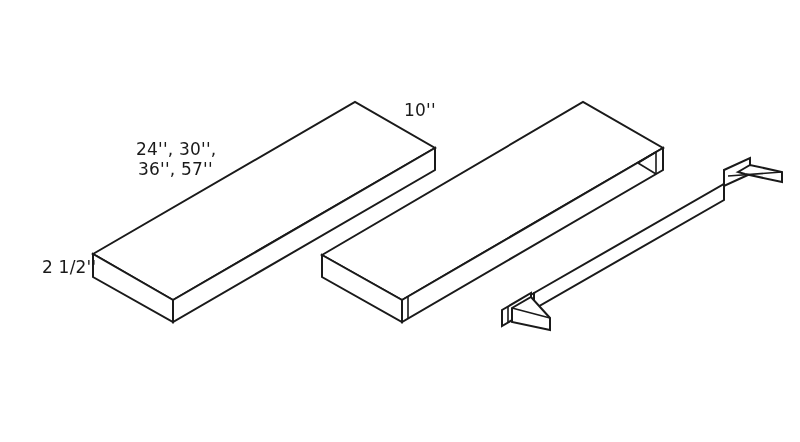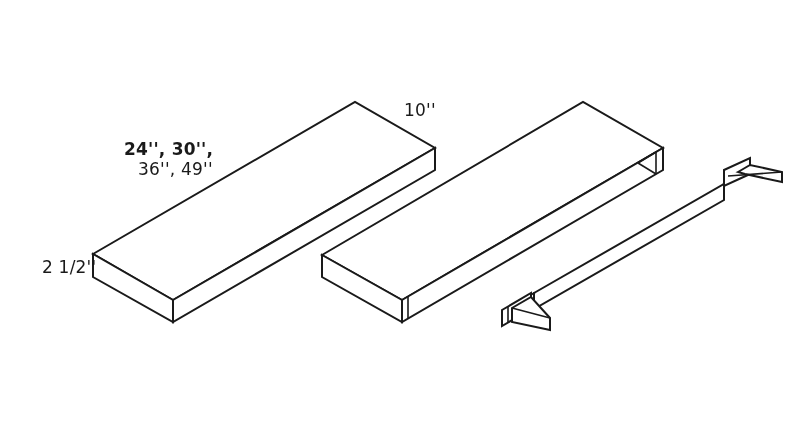--- a/index.html
+++ b/index.html
@@ -58,17 +58,17 @@
       <polygon class="face" points="512,308 531,297 550,318 550,330 512,322"></polygon>
       <line class="thin" x1="512" y1="308" x2="550" y2="318"></line>
 
       <polygon class="face" points="724,170 750,158 750,174 724,186"></polygon>
       <polygon class="face" points="738,172 750,165 782,172 782,182 745,174"></polygon>
       <line class="thin" x1="728" y1="176" x2="782" y2="172"></line>
     </g>
   </svg>
 
   <div class="label" style="left:404px; top:100px;">10''</div>
-  <div class="label" style="left:124px; top:139px;font-weight:bold;">24'', 30'',</div>
-  <div class="label" style="left:138px; top:159px;">36'', 49''</div>
+  <div class="label" style="left:136px; top:139px;">24'', 30'',</div>
+  <div class="label" style="left:138px; top:159px;">36'', 57''</div>
   <div class="label" style="left:24px; top:257px;margin-left:18px;">2 1/2''</div>
 
 </div>
 
 </body></html>

